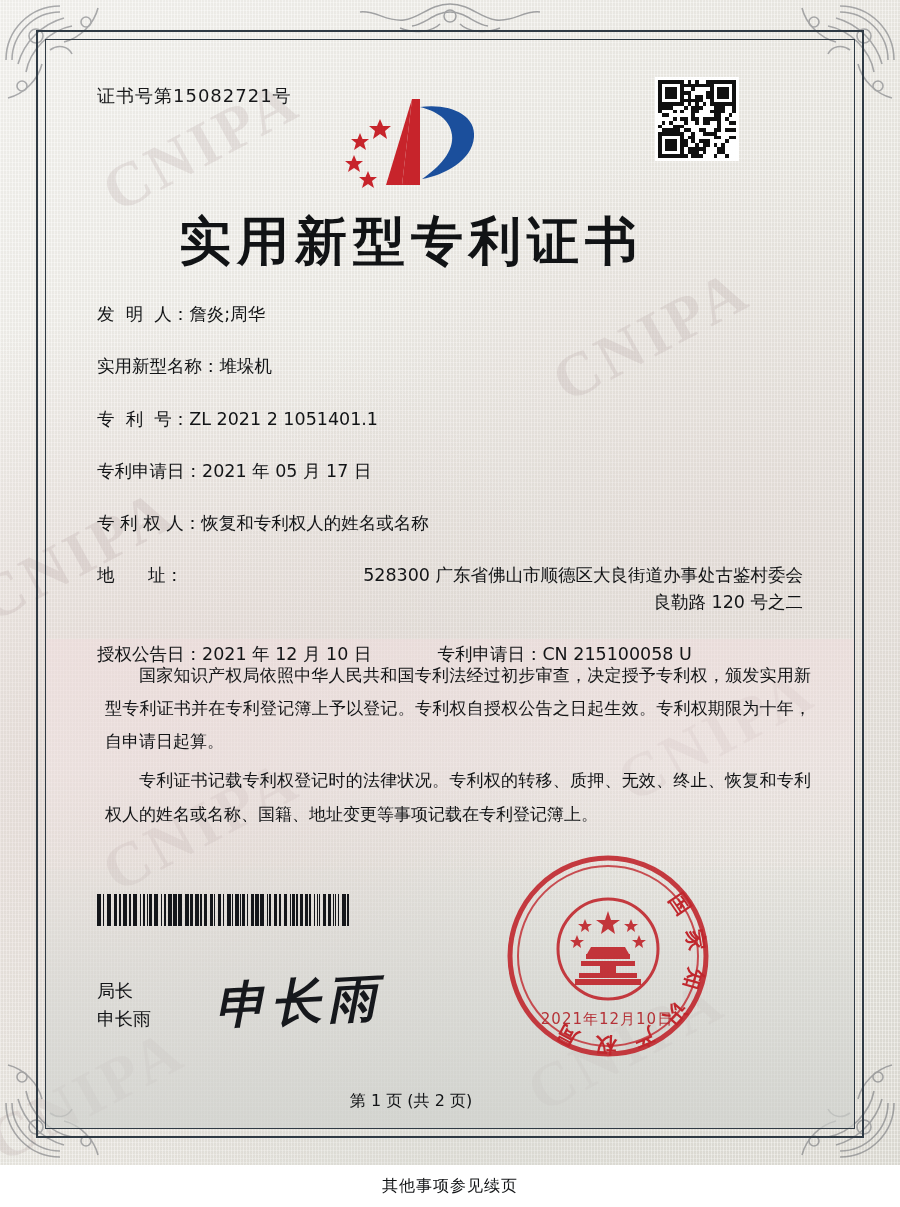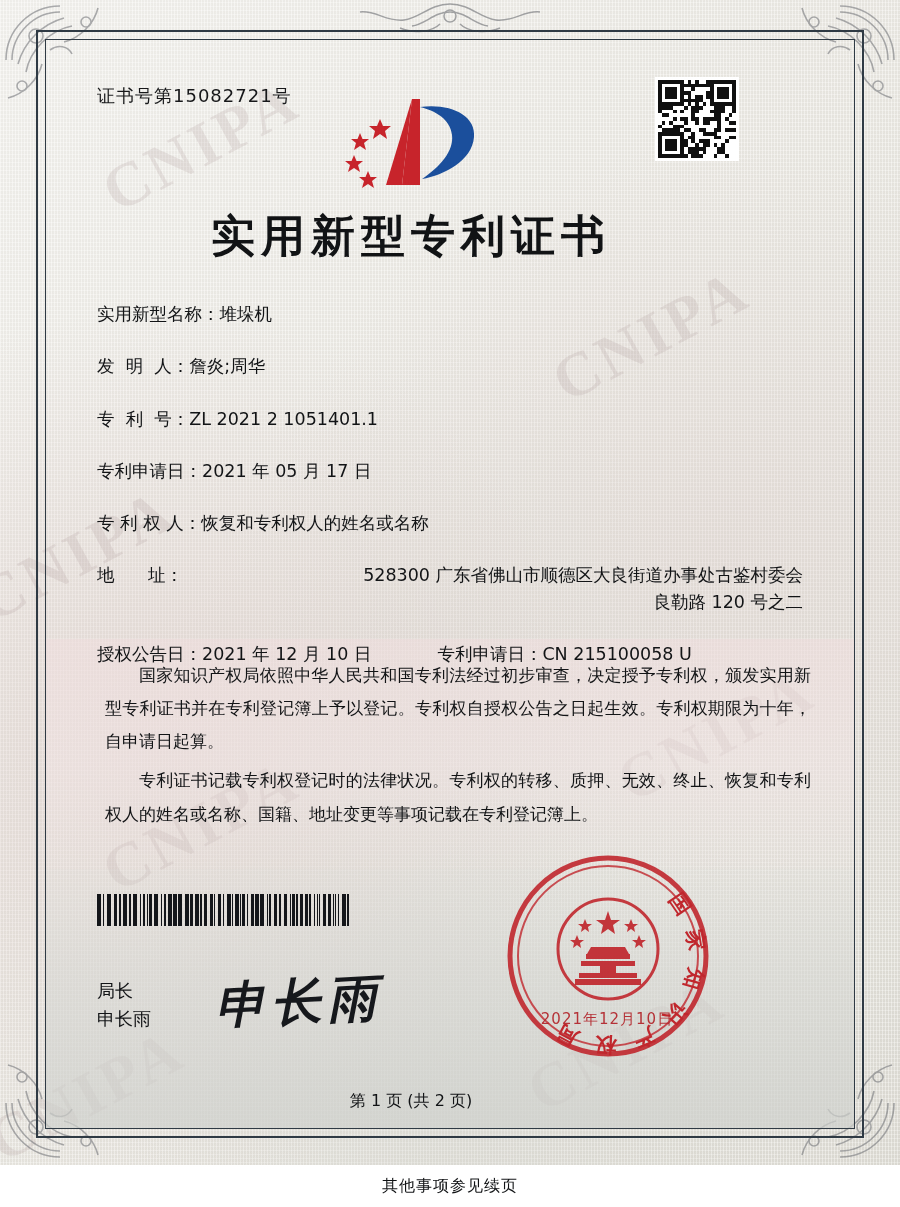--- a/index.html
+++ b/index.html
@@ -140,21 +140,21 @@
     width: 190px; height: 110px;
   }
 
   .title {
     position: absolute;
     left: 0; right: 0;
     top: 168px;
     text-align: center;
     font-family: "DejaVu Sans", "Liberation Sans", sans-serif;
     font-weight: bold;
-    font-size: 44px;
+    font-size: 52px;
     letter-spacing: 6px;
     color: #111315;
   }
 
   
   .fields {
     position: absolute;
     left: 52px; top: 262px;
     width: 706px;
   }
@@ -856,26 +856,26 @@
           <polygon points="38,66 40.5,72 47,72 42,76 44,83 38,79 32,83 34,76 29,72 35.5,72"></polygon>
           <polygon points="52,82 54.5,88 61,88 56,92 58,99 52,95 46,99 48,92 43,88 49.5,88"></polygon>
         </g>
       </svg>
     </div>
 
     <div class="title">实用新型专利证书</div>
 
     <div class="fields">
       <div class="frow">
+        <div class="flabel">发  明  人：</div>
+        <div class="fvalue">詹炎;周华</div>
+      </div>
+      <div class="frow">
         <div class="flabel">实用新型名称：</div>
         <div class="fvalue">堆垛机</div>
-      </div>
-      <div class="frow">
-        <div class="flabel">发  明  人：</div>
-        <div class="fvalue">詹炎;周华</div>
       </div>
       <div class="frow">
         <div class="flabel">专  利  号：</div>
         <div class="fvalue">ZL 2021 2 1051401.1</div>
       </div>
       <div class="frow">
         <div class="flabel">专利申请日：</div>
         <div class="fvalue">2021 年 05 月 17 日</div>
       </div>
       <div class="frow">

